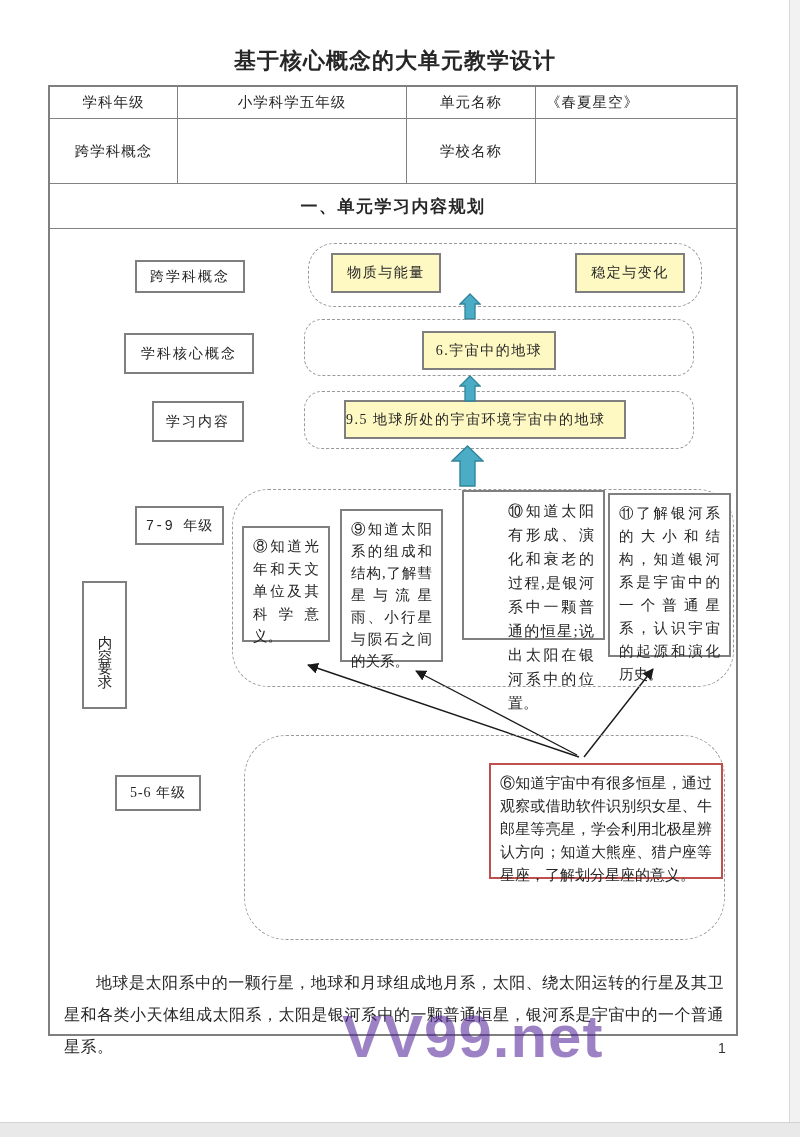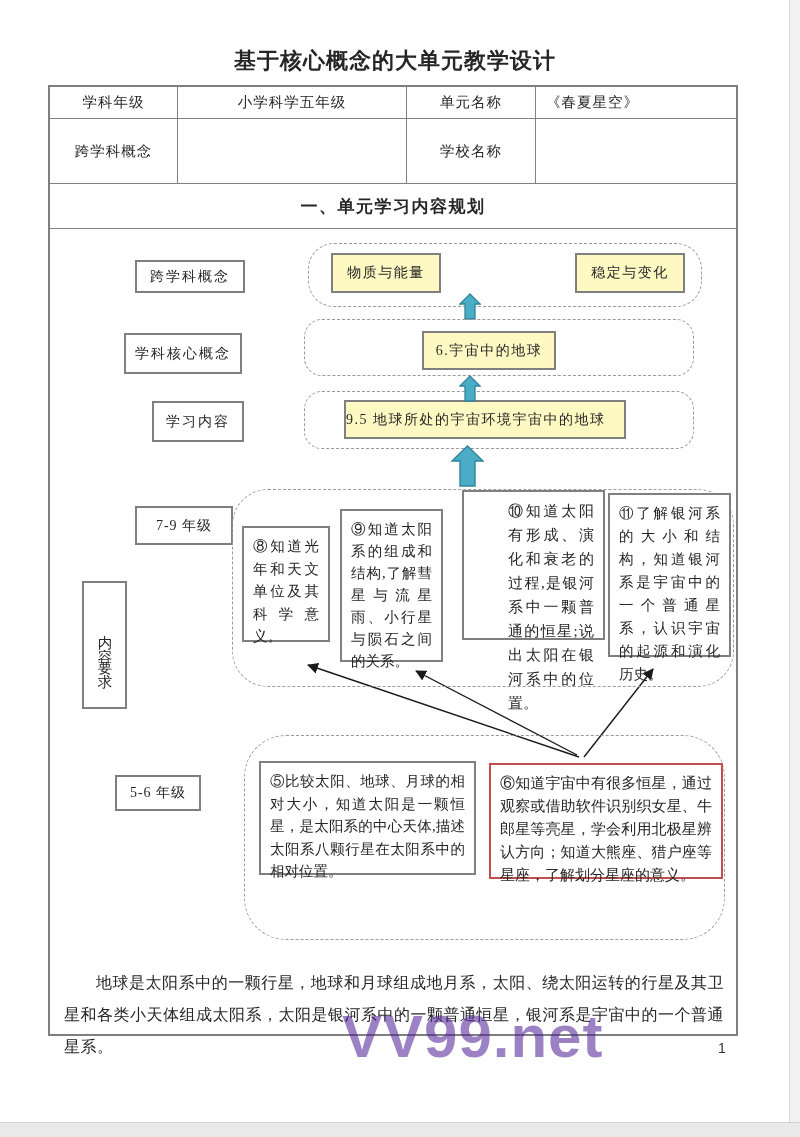--- a/index.html
+++ b/index.html
@@ -89,52 +89,51 @@
       <div class="dashc" style="left:258px; top:14px; width:394px; height:64px;"></div>
       <div class="cbox" style="left:281px; top:24px; width:110px; height:40px;">物质与能量</div>
       <div class="cbox" style="left:525px; top:24px; width:110px; height:40px;">稳定与变化</div>
 
       <div class="tarrow" style="left:409px; top:64px; width:22px; height:27px;">
         <svg width="22" height="27" viewBox="0 0 22 27">
           <path d="M11 1 L21 11 L16 11 L16 26 L6 26 L6 11 L1 11 Z" fill="#4BACC6" stroke="#31849B" stroke-width="1.3"></path>
         </svg>
       </div>
 
-      <div class="lblbox" style="left:74px; top:104px; width:118px; height:41px;">学科核心概念</div>
+      <div class="lblbox" style="left:74px; top:104px; width:130px; height:41px;">学科核心概念</div>
       <div class="dashc" style="left:254px; top:90px; width:390px; height:57px; border-radius:18px;"></div>
       <div class="cbox" style="left:372px; top:102px; width:134px; height:39px;">6.宇宙中的地球</div>
 
       <div class="tarrow" style="left:409px; top:146px; width:22px; height:27px; z-index:2;">
         <svg width="22" height="27" viewBox="0 0 22 27">
           <path d="M11 1 L21 11 L16 11 L16 26 L6 26 L6 11 L1 11 Z" fill="#4BACC6" stroke="#31849B" stroke-width="1.3"></path>
         </svg>
       </div>
 
       <div class="lblbox" style="left:102px; top:172px; width:92px; height:41px;">学习内容</div>
       <div class="dashc" style="left:254px; top:162px; width:390px; height:58px; border-radius:18px;"></div>
       <div class="cbox" style="left:294px; top:171px; width:282px; height:39px; justify-content:flex-start; padding-left:0;">9.5 地球所处的宇宙环境宇宙中的地球</div>
 
       <div class="tarrow" style="left:401px; top:216px; width:33px; height:42px; z-index:2;">
         <svg width="33" height="42" viewBox="0 0 33 42">
           <path d="M16.5 1 L32 16 L24 16 L24 41 L9 41 L9 16 L1 16 Z" fill="#4BACC6" stroke="#31849B" stroke-width="1.4"></path>
         </svg>
       </div>
 
-      <div class="lblbox" style="left:85px; top:277px; width:98px; height:39px; letter-spacing:1px;">7-9 年级</div>
+      <div class="lblbox" style="left:85px; top:277px; width:89px; height:39px; letter-spacing:1px;font-family:Liberation Mono, monospace;">7-9 年级</div>
       <div class="dashc" style="left:182px; top:260px; width:502px; height:198px; border-radius:36px;"></div>
       <div class="itembox" style="left:192px; top:297px; width:88px; height:116px;">⑧知道光年和天文单位及其科学意义。</div>
       <div class="itembox" style="left:290px; top:280px; width:103px; height:153px; line-height:22px;">⑨知道太阳系的组成和结构,了解彗星与流星雨、小行星与陨石之间的关系。</div>
       <div class="itembox" style="left:412px; top:261px; width:143px; height:150px; line-height:24px; font-size:15px;padding-left:44px;">⑩知道太阳有形成、演化和衰老的过程,是银河系中一颗普通的恒星;说出太阳在银河系中的位置。</div>
       <div class="itembox" style="left:558px; top:264px; width:123px; height:164px; line-height:23px;">⑪了解银河系的大小和结构，知道银河系是宇宙中的一个普通星系，认识宇宙的起源和演化历史。</div>
 
       <div class="lblbox vert" style="left:32px; top:352px; width:45px; height:128px; letter-spacing:13px;">内容要求</div>
 
       <div class="lblbox" style="left:65px; top:546px; width:86px; height:36px; letter-spacing:1px;">5-6 年级</div>
       <div class="dashc" style="left:194px; top:506px; width:481px; height:205px; border-radius:42px;"></div>
-      <div class="itembox" style="left:209px; top:532px; width:217px; height:114px; line-height:22.5px;">⑤比较太阳、地球、月球的相对大小，知道太阳是一颗恒星，是太阳系的中心天体,描述太阳系八颗行星在太阳系中的相对位置。</div>
       <div class="itembox red" style="left:439px; top:534px; width:234px; height:116px; font-size:15px; line-height:23px;">⑥知道宇宙中有很多恒星，通过观察或借助软件识别织女星、牛郎星等亮星，学会利用北极星辨认方向；知道大熊座、猎户座等星座，了解划分星座的意义。</div>
 
       <div class="summary">地球是太阳系中的一颗行星，地球和月球组成地月系，太阳、绕太阳运转的行星及其卫星和各类小天体组成太阳系，太阳是银河系中的一颗普通恒星，银河系是宇宙中的一个普通星系。</div>
 
     </div>
   </div>
 
   <div class="watermark">VV99.net</div>
   <div class="pgnum">1</div>
 

